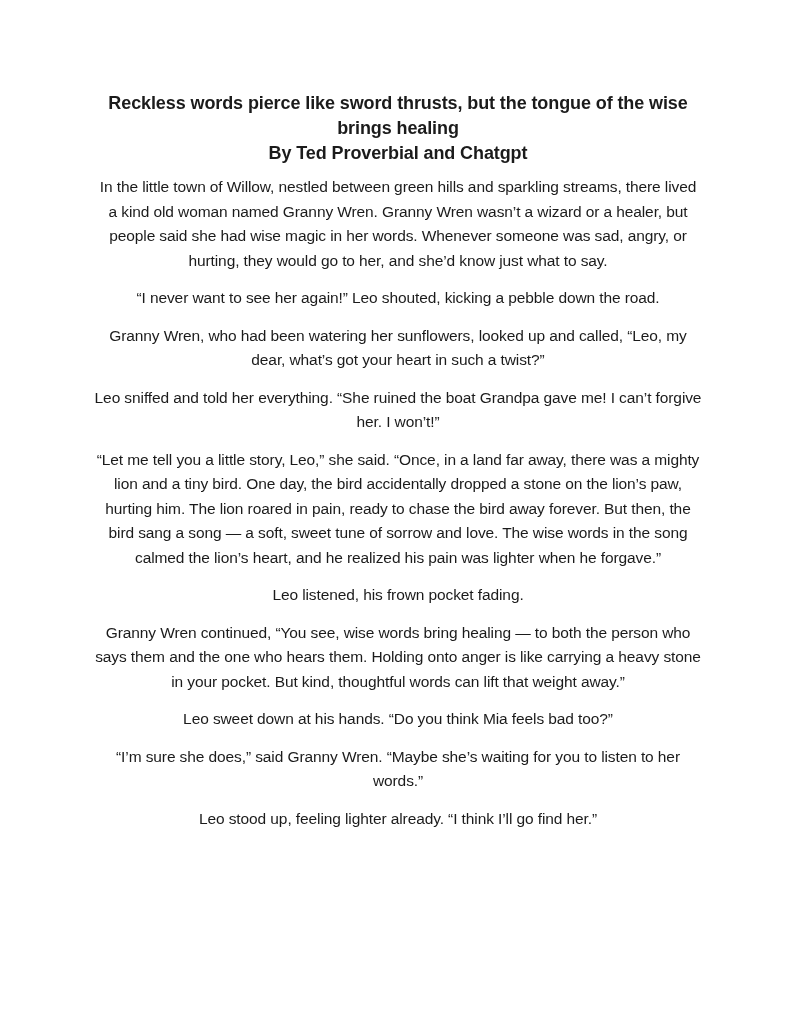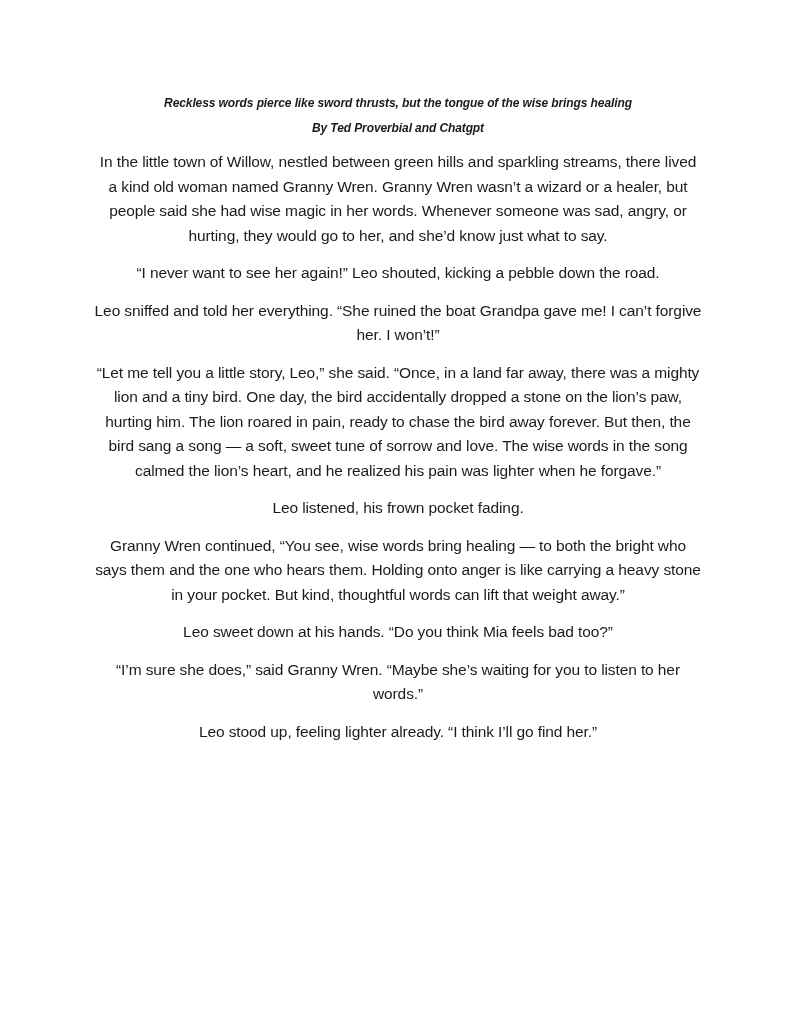--- a/index.html
+++ b/index.html
@@ -20,41 +20,41 @@
     color: #1b1b1b;
     letter-spacing: -0.1px;
     overflow: hidden;
   }
   .doc-title {
     margin-bottom: 9px;
   }
   .title-line {
     font-weight: bold;
     text-align: center;
-    font-size: 12px;
+    font-size: 18px;
     line-height: 25px;
-    font-style: italic;
   }
   .doc-body p {
     margin: 0 0 13px 0;
     text-align: center;
   }
 </style>
 </head>
 <body>
 
 <div class="page">
   <header class="doc-title">
     <div class="title-line">Reckless words pierce like sword thrusts, but the tongue of the wise brings healing</div>
     <div class="title-line">By Ted Proverbial and Chatgpt</div>
   </header>
   <main class="doc-body">
     <p>In the little town of Willow, nestled between green hills and sparkling streams, there lived a kind old woman named Granny Wren. Granny Wren wasn’t a wizard or a healer, but people said she had wise magic in her words. Whenever someone was sad, angry, or hurting, they would go to her, and she’d know just what to say.</p>
     <p>“I never want to see her again!” Leo shouted, kicking a pebble down the road.</p>
+    <p>Granny Wren, who had been watering her sunflowers, looked up and called, “Leo, my dear, what’s got your heart in such a twist?”</p>
     <p>Leo sniffed and told her everything. “She ruined the boat Grandpa gave me! I can’t forgive her. I won’t!”</p>
     <p>“Let me tell you a little story, Leo,” she said. “Once, in a land far away, there was a mighty lion and a tiny bird. One day, the bird accidentally dropped a stone on the lion’s paw, hurting him. The lion roared in pain, ready to chase the bird away forever. But then, the bird sang a song — a soft, sweet tune of sorrow and love. The wise words in the song calmed the lion’s heart, and he realized his pain was lighter when he forgave.”</p>
     <p>Leo listened, his frown pocket fading.</p>
-    <p>Granny Wren continued, “You see, wise words bring healing — to both the bright who says them and the one who hears them. Holding onto anger is like carrying a heavy stone in your pocket. But kind, thoughtful words can lift that weight away.”</p>
+    <p>Granny Wren continued, “You see, wise words bring healing — to both the person who says them and the one who hears them. Holding onto anger is like carrying a heavy stone in your pocket. But kind, thoughtful words can lift that weight away.”</p>
     <p>Leo sweet down at his hands. “Do you think Mia feels bad too?”</p>
     <p>“I’m sure she does,” said Granny Wren. “Maybe she’s waiting for you to listen to her words.”</p>
     <p>Leo stood up, feeling lighter already. “I think I’ll go find her.”</p>
   </main>
 </div>
 
 </body></html>

